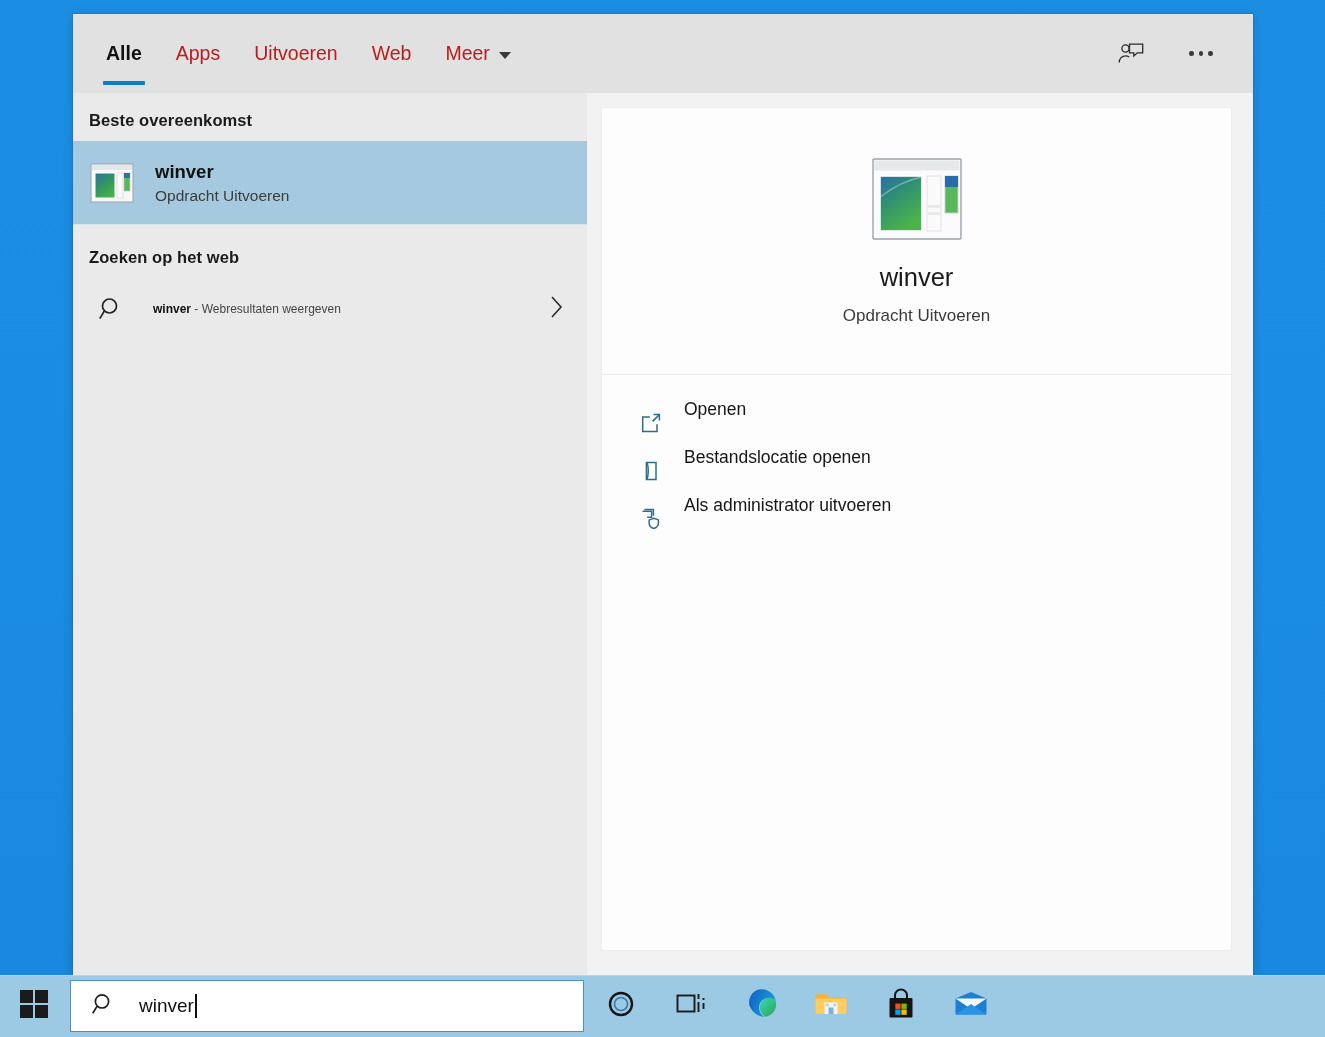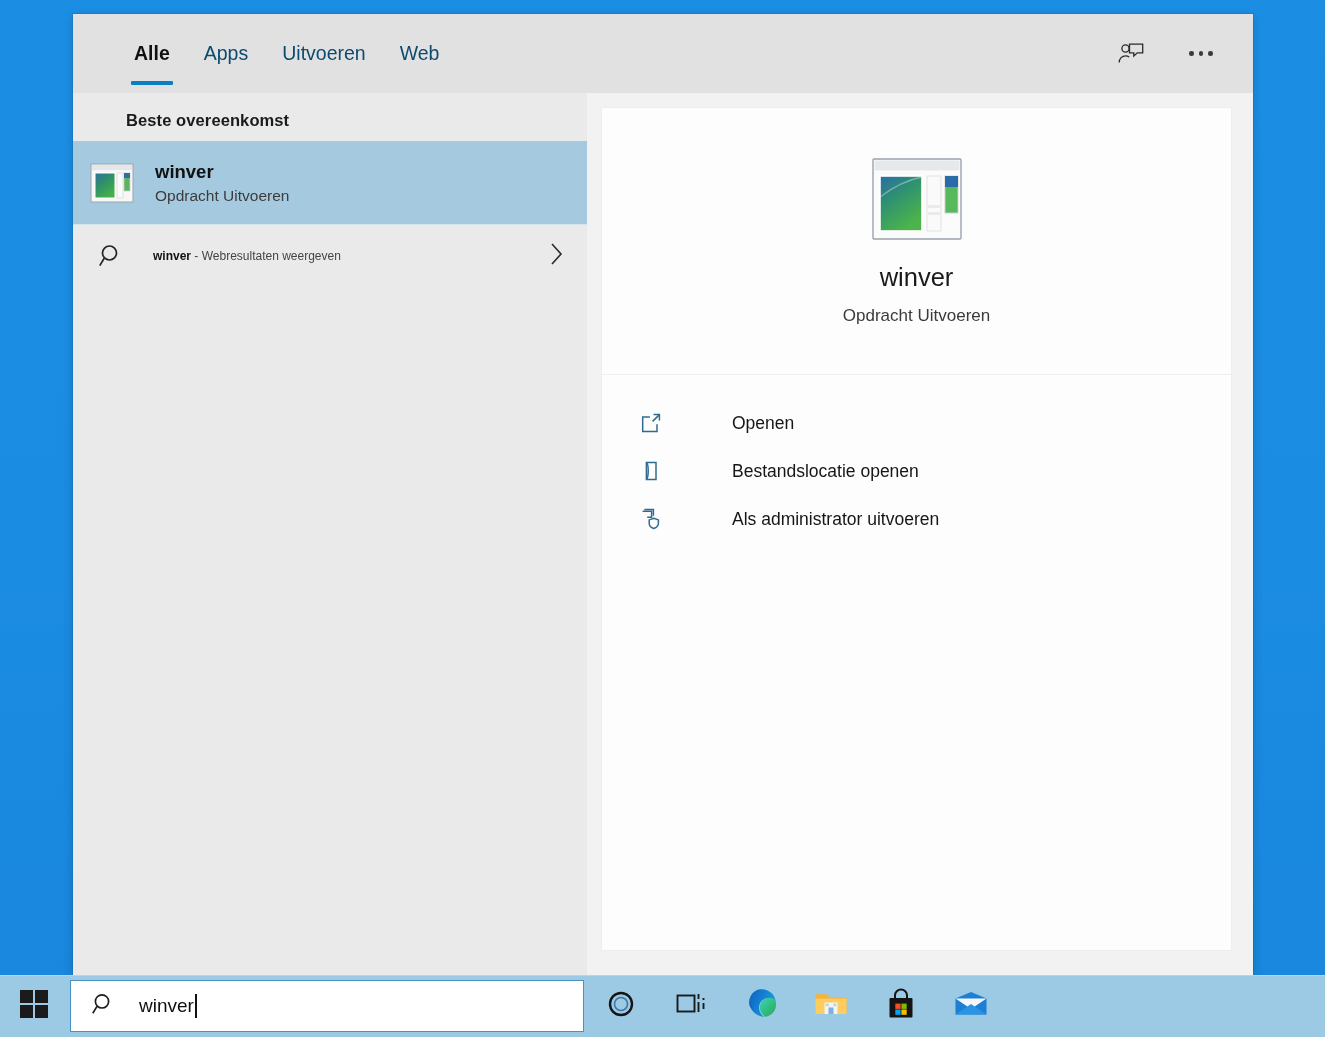--- a/index.html
+++ b/index.html
@@ -30,29 +30,29 @@
   #flyout-header {
     height: 79px;
     background: #e1e1e1;
     display: flex; align-items: flex-start;
     position: relative;
     flex: none;
   }
   #tabs {
     display: flex; align-items: center;
     height: 79px;
-    padding-left: 44px;
+    padding-left: 16px;
   }
   .tab {
     position: relative;
     height: 79px;
     display: flex; align-items: center;
     padding: 0 17px;
     font-size: 19.5px;
-    color: #0c4a6e;
+    color: #b91c1c;
     cursor: default;
     white-space: nowrap;
   }
   .tab.active { font-weight: bold; color: #111; }
   .tab.active::after {
     content: "";
     position: absolute;
     left: 14px; right: 14px; bottom: 8px;
     height: 4px;
     background: #0b7fc4;
@@ -98,21 +98,20 @@
     background: #eaeaea;
     flex: none;
     padding-top: 6px;
   }
   .section-title {
     font-size: 16.5px;
     font-weight: bold;
     color: #1b1b1b;
     padding: 12px 0 11px 16px;
     letter-spacing: .1px;
-    margin-left: 37px;
   }
   #web-section-title { padding-top: 23px; }
 
   .result-row {
     display: flex; align-items: center;
     height: 84px;
     padding-left: 16px;
     cursor: default;
   }
   .result-row.selected {
@@ -172,25 +171,24 @@
   #preview-sub { font-size: 17px; color: #3b3b3b; }
 
   #actions-card {
     background: #fdfdfd;
     border: 1px solid #eeeeee;
     border-top: none;
     height: 576px;
     padding-top: 24px;
   }
   .action-row {
-    display: flex; align-items: center;
+    display: flex; 
     height: 48px;
     padding-left: 34px;
     cursor: default;
-    gap: 48px;
   }
   .action-icon {
     width: 30px; flex: none;
     display: flex; align-items: center; justify-content: center;
     margin-right: 18px;
   }
   .action-label { font-size: 17.5px; color: #161616; }
 
   
   #taskbar {
@@ -251,20 +249,24 @@
         <span>Alle</span>
       </div>
       <div class="tab">
         <span>Apps</span>
       </div>
       <div class="tab">
         <span>Uitvoeren</span>
       </div>
       <div class="tab">
         <span>Web</span>
+      </div>
+      <div class="tab">
+        <span>Meer</span>
+        <span class="caret"></span>
       </div>
     </div>
 
     <div id="header-actions">
       <div class="header-btn">
         <span>
           <svg width="30" height="30" viewBox="0 0 30 30" fill="none" stroke="#2b2b2b" stroke-width="1.3">
             <circle cx="9.5" cy="9.5" r="3.6"></circle>
             <path d="M3.2 23.5c0-4.1 2.9-6.7 6.3-6.7 1.4 0 2.7.4 3.7 1.2"></path>
             <path d="M13.5 5.2h13.2v8.6h-5.4l-3.5 3.2v-3.2h-4.3z"></path>
@@ -302,20 +304,21 @@
             <rect x="34" y="10" width="6" height="18" fill="#5ab55e" stroke="#cccccc" stroke-width=".7"></rect>
             <rect x="34" y="10" width="6" height="5" fill="#2f6ea8"></rect>
           </svg>
         </span>
         <span class="result-text">
           <span class="result-title">winver</span>
           <span class="result-sub">Opdracht Uitvoeren</span>
         </span>
       </div>
 
+      <div class="section-title" id="web-section-title">Zoeken op het web</div>
 
       <div class="web-row">
         <span class="web-icon">
           <svg width="28" height="28" viewBox="0 0 28 28" fill="none" stroke="#232323" stroke-width="1.7">
             <circle cx="11.5" cy="11" r="7"></circle>
             <line x1="6.2" y1="16.3" x2="1.8" y2="23.6"></line>
           </svg>
         </span>
         <span class="web-label"><b>winver</b><span> - Webresultaten weergeven</span></span>
         <span class="web-chevron">

